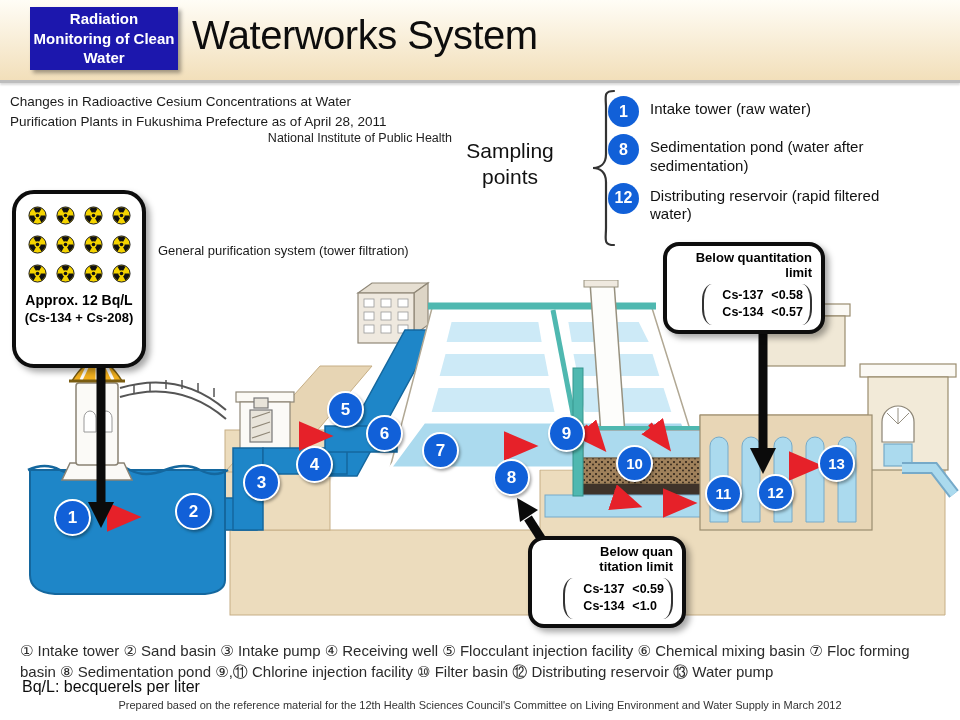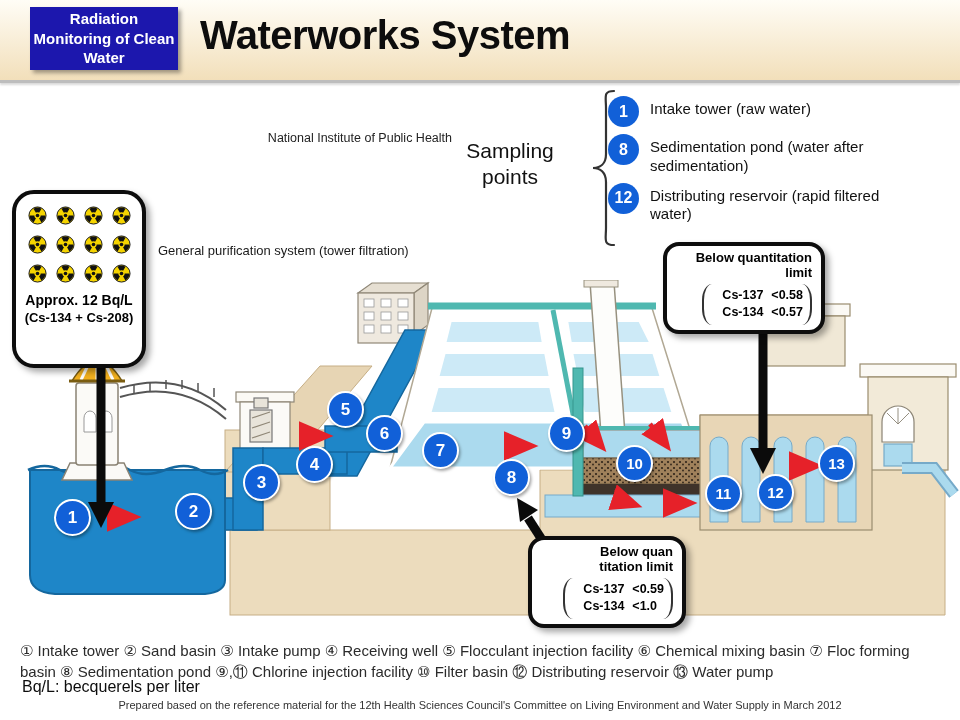--- a/index.html
+++ b/index.html
@@ -5,21 +5,21 @@
   html,body{margin:0;padding:0;background:#fff;}
   body{width:960px;height:720px;overflow:hidden;font-family:"Liberation Sans","DejaVu Sans",sans-serif;}
   .stage{position:relative;width:960px;height:600px;background:#fff;}
 
   
   .header{position:absolute;left:0;top:0;width:960px;height:80px;
     background:linear-gradient(#fffdf6,#f2dfba);border-bottom:3px solid #bdbdbd;box-shadow:0 2px 2px rgba(0,0,0,.15);}
   .badge{position:absolute;left:30px;top:7px;width:148px;height:63px;background:#1c17ad;
     color:#fff;font-weight:bold;font-size:15px;line-height:1.32;text-align:center;
     display:flex;align-items:center;justify-content:center;box-shadow:3px 3px 4px rgba(0,0,0,.35);}
-  .title{position:absolute;left:200px;top:13px;font-size:40px;font-weight:bold;color:#0d0d0d;letter-spacing:-.5px;}
+  .title{position:absolute;left:192px;top:13px;font-size:40px;font-weight:normal;color:#0d0d0d;letter-spacing:-.5px;}
 
   
   .subheader{position:absolute;left:10px;top:92px;width:452px;font-size:13.5px;color:#1a1a1a;line-height:1.45;}
   .attribution{position:absolute;left:10px;top:131px;width:442px;text-align:right;font-size:12.5px;color:#222;}
 
   
   .sampling-label{position:absolute;left:440px;top:138px;width:140px;text-align:center;
     font-size:21px;color:#111;line-height:1.25;}
   .brace{position:absolute;left:584px;top:88px;}
   .sampling-list{position:absolute;left:608px;top:96px;width:330px;}
@@ -64,20 +64,24 @@
 </head>
 <body>
 
 <div class="stage">
 
   <div class="header">
     <div class="badge">Radiation Monitoring of Clean Water</div>
     <div class="title">Waterworks System</div>
   </div>
 
+  <div class="subheader">
+    <div>Changes in Radioactive Cesium Concentrations at Water</div>
+    <div>Purification Plants in Fukushima Prefecture as of April 28, 2011</div>
+  </div>
   <div class="attribution">National Institute of Public Health</div>
 
   <div class="sampling-label">Sampling points</div>
   <svg class="brace" width="40" height="160" viewBox="0 0 40 160">
     <path d="M30,3 C19,3 22,9 22,20 L22,66 C22,76 16,80 9,80 C16,80 22,84 22,94 L22,140 C22,151 19,157 30,157" fill="none" stroke="#333" stroke-width="2.2" stroke-linecap="round"></path>
   </svg>
   <div class="sampling-list">
     <div class="sampling-item">
       <div class="dot">1</div>
       <div class="lbl">Intake tower (raw water)</div>

